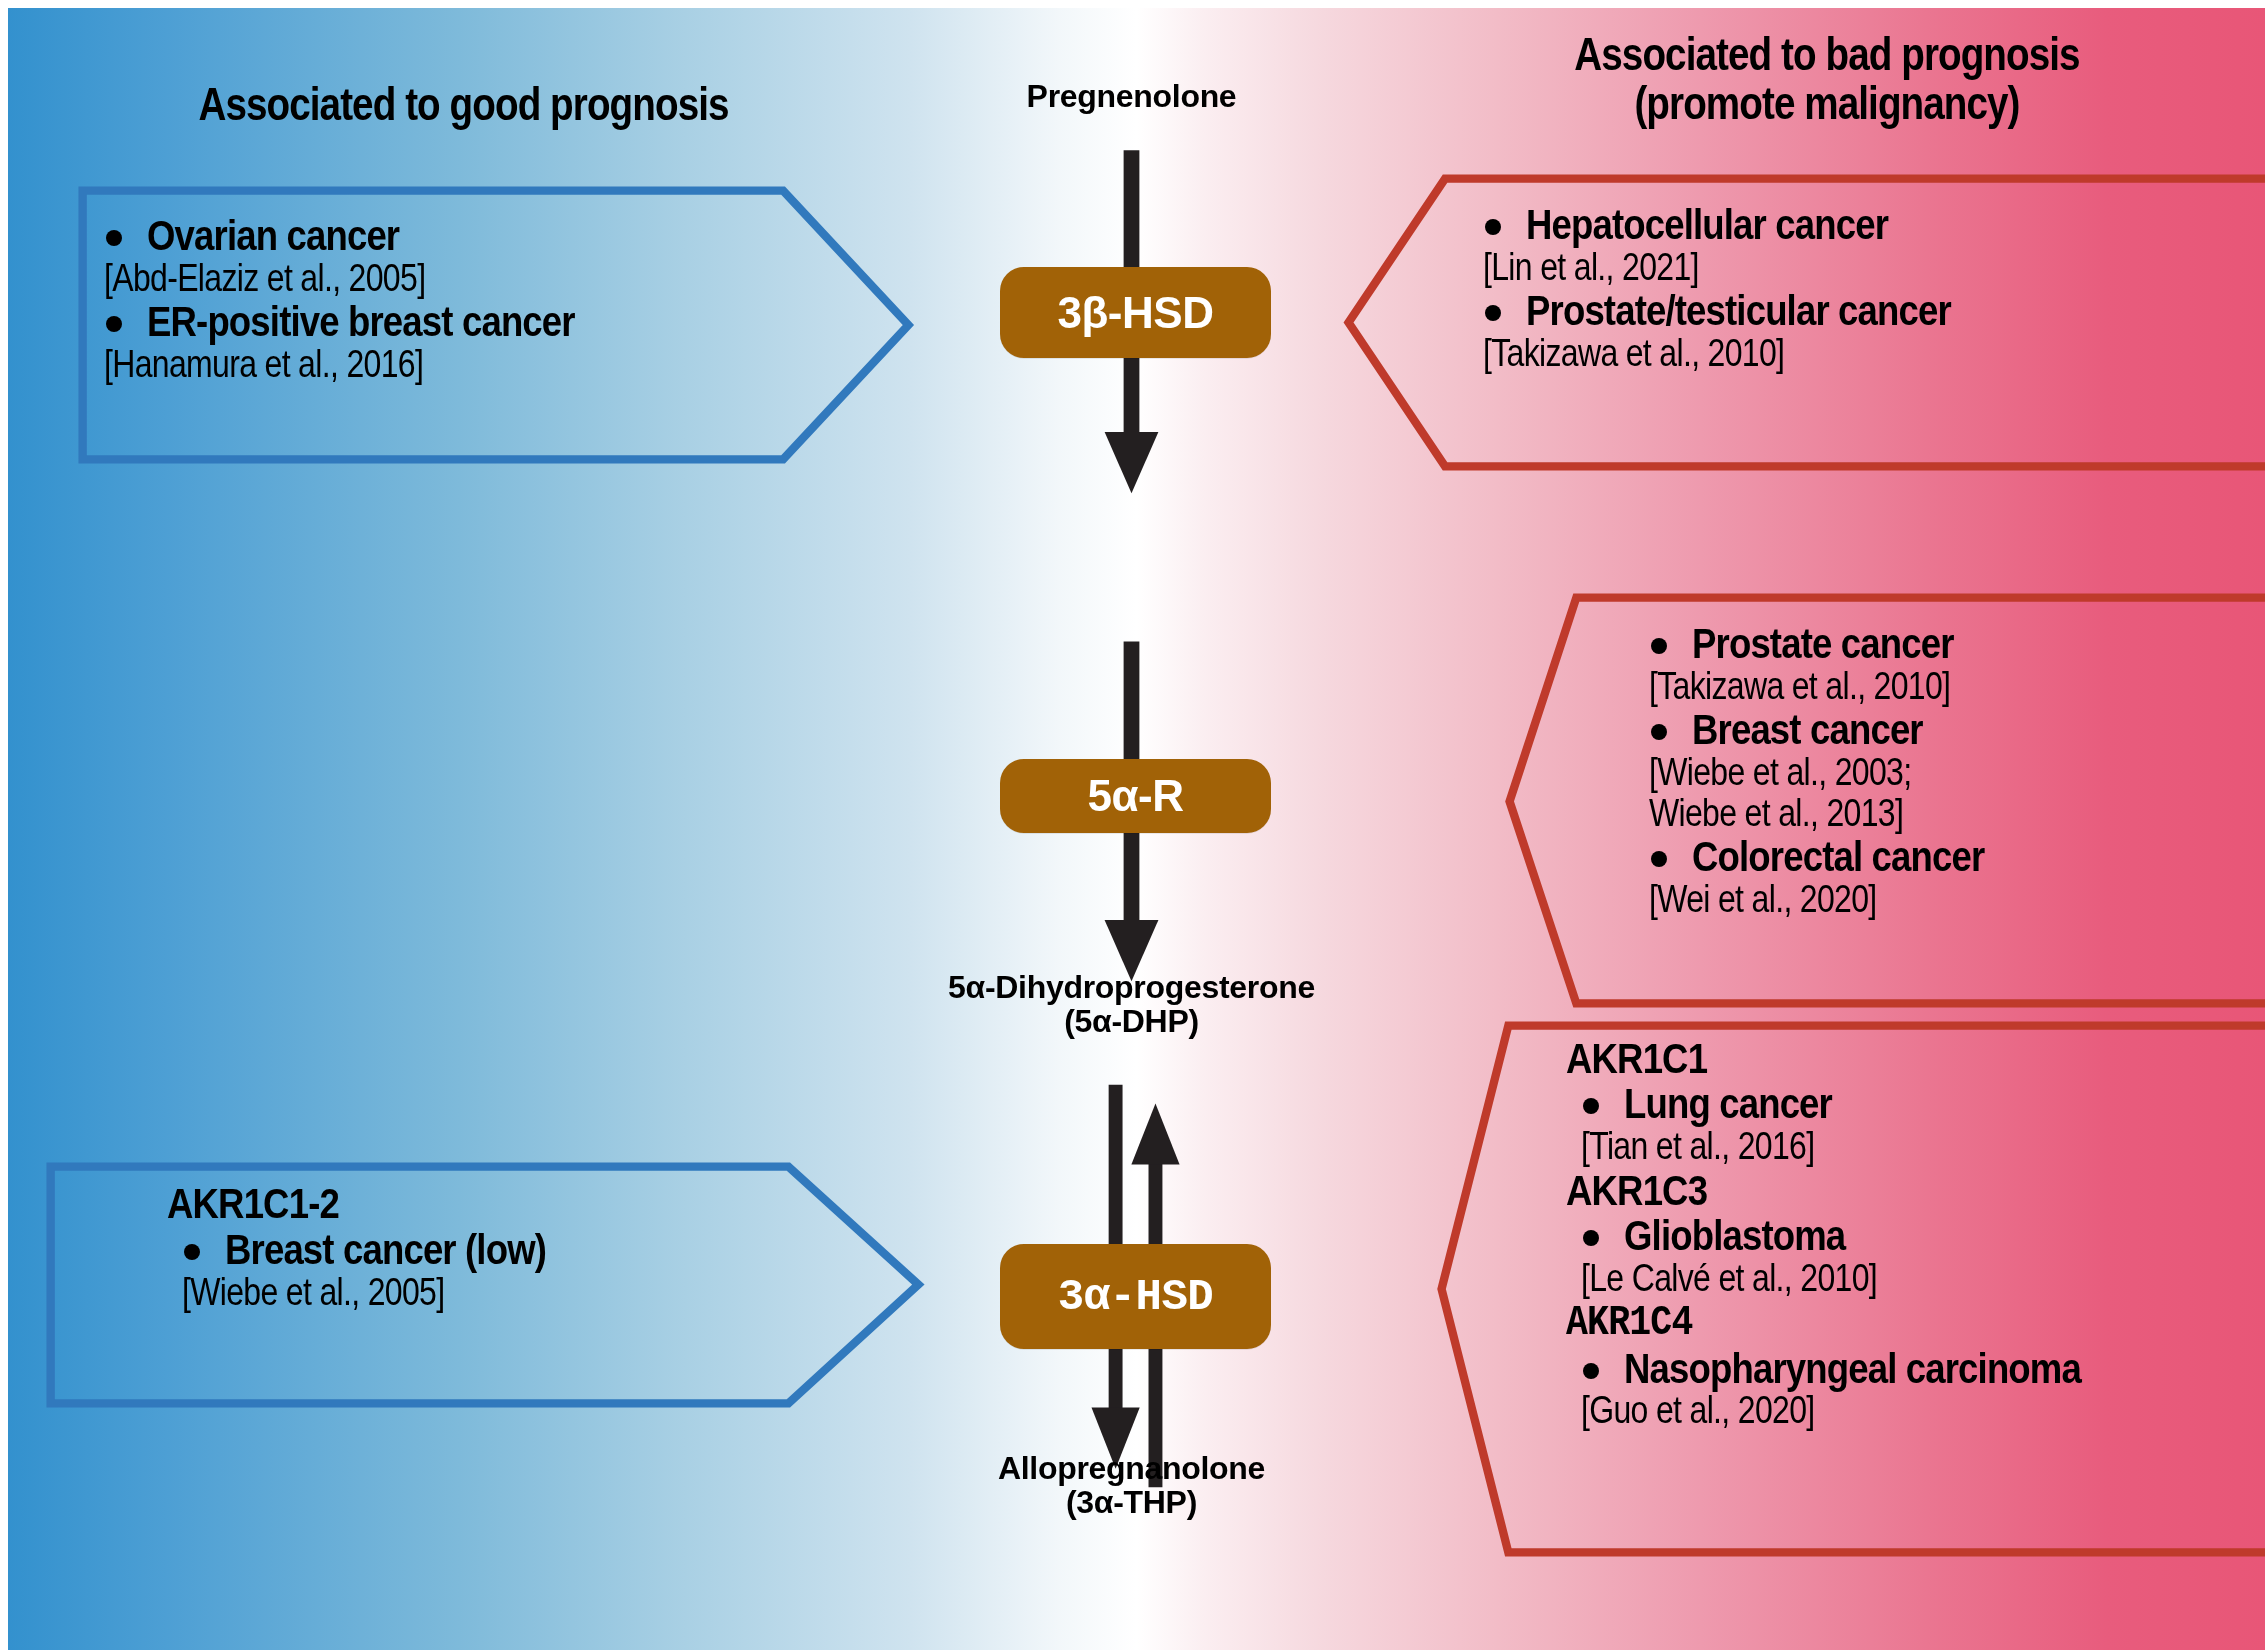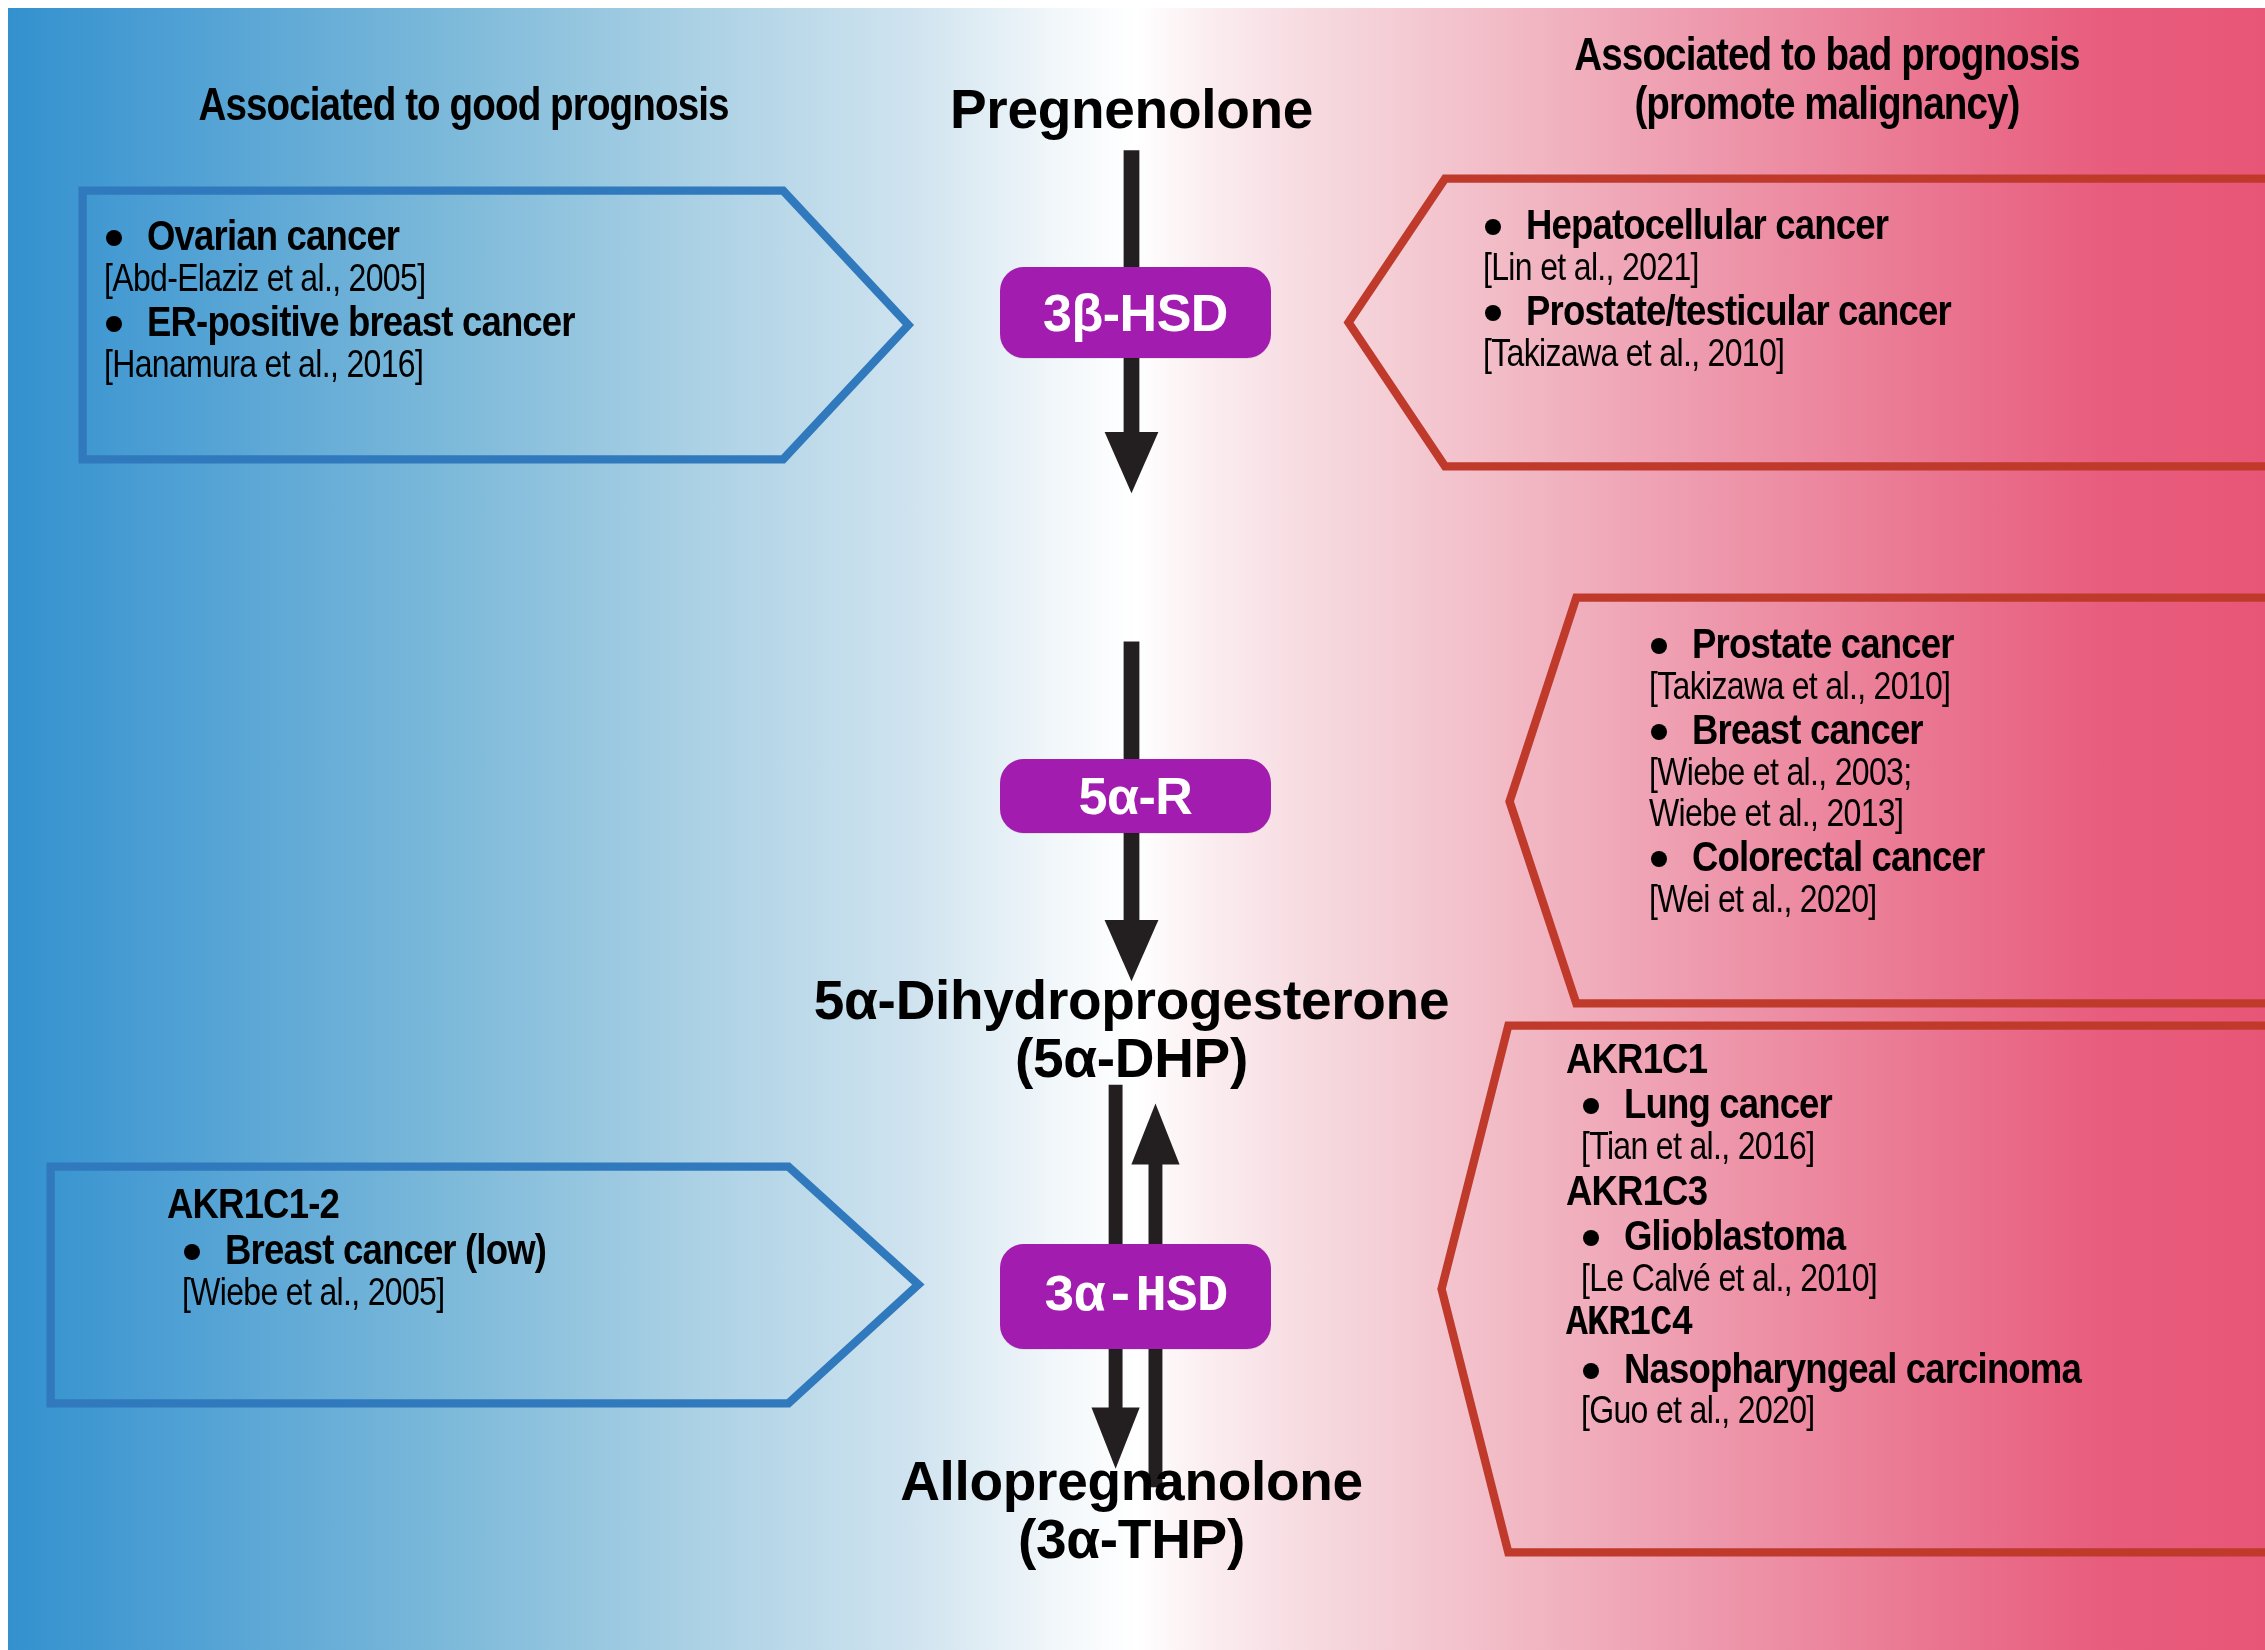--- a/index.html
+++ b/index.html
@@ -42,33 +42,33 @@
     left:0; top:0; width:2265px; height:1650px;
     pointer-events:none;
   }
   .molecule{
     position:absolute;
     width:705px;
     text-align:center;
     color:#000000;
     font-family:"Liberation Sans", sans-serif;
     font-weight:bold;
-    font-size:55px;
+    font-size:32px;
     line-height:1.06;
     letter-spacing:-0.3px;
     white-space:pre-line;
   }
   .enzyme{
     position:absolute;
-    background:#a21caf;
+    background:#a16207;
     color:#ffffff;
     border-radius:24px;
     font-family:"Liberation Sans", sans-serif;
     font-weight:bold;
-    font-size:52px;
+    font-size:44px;
     letter-spacing:-0.5px;
     display:flex;
     align-items:center;
     justify-content:center;
     box-shadow:0 0.9px 0 rgba(0,0,0,.08);
   }
 
   
   .callout{
     position:absolute;

